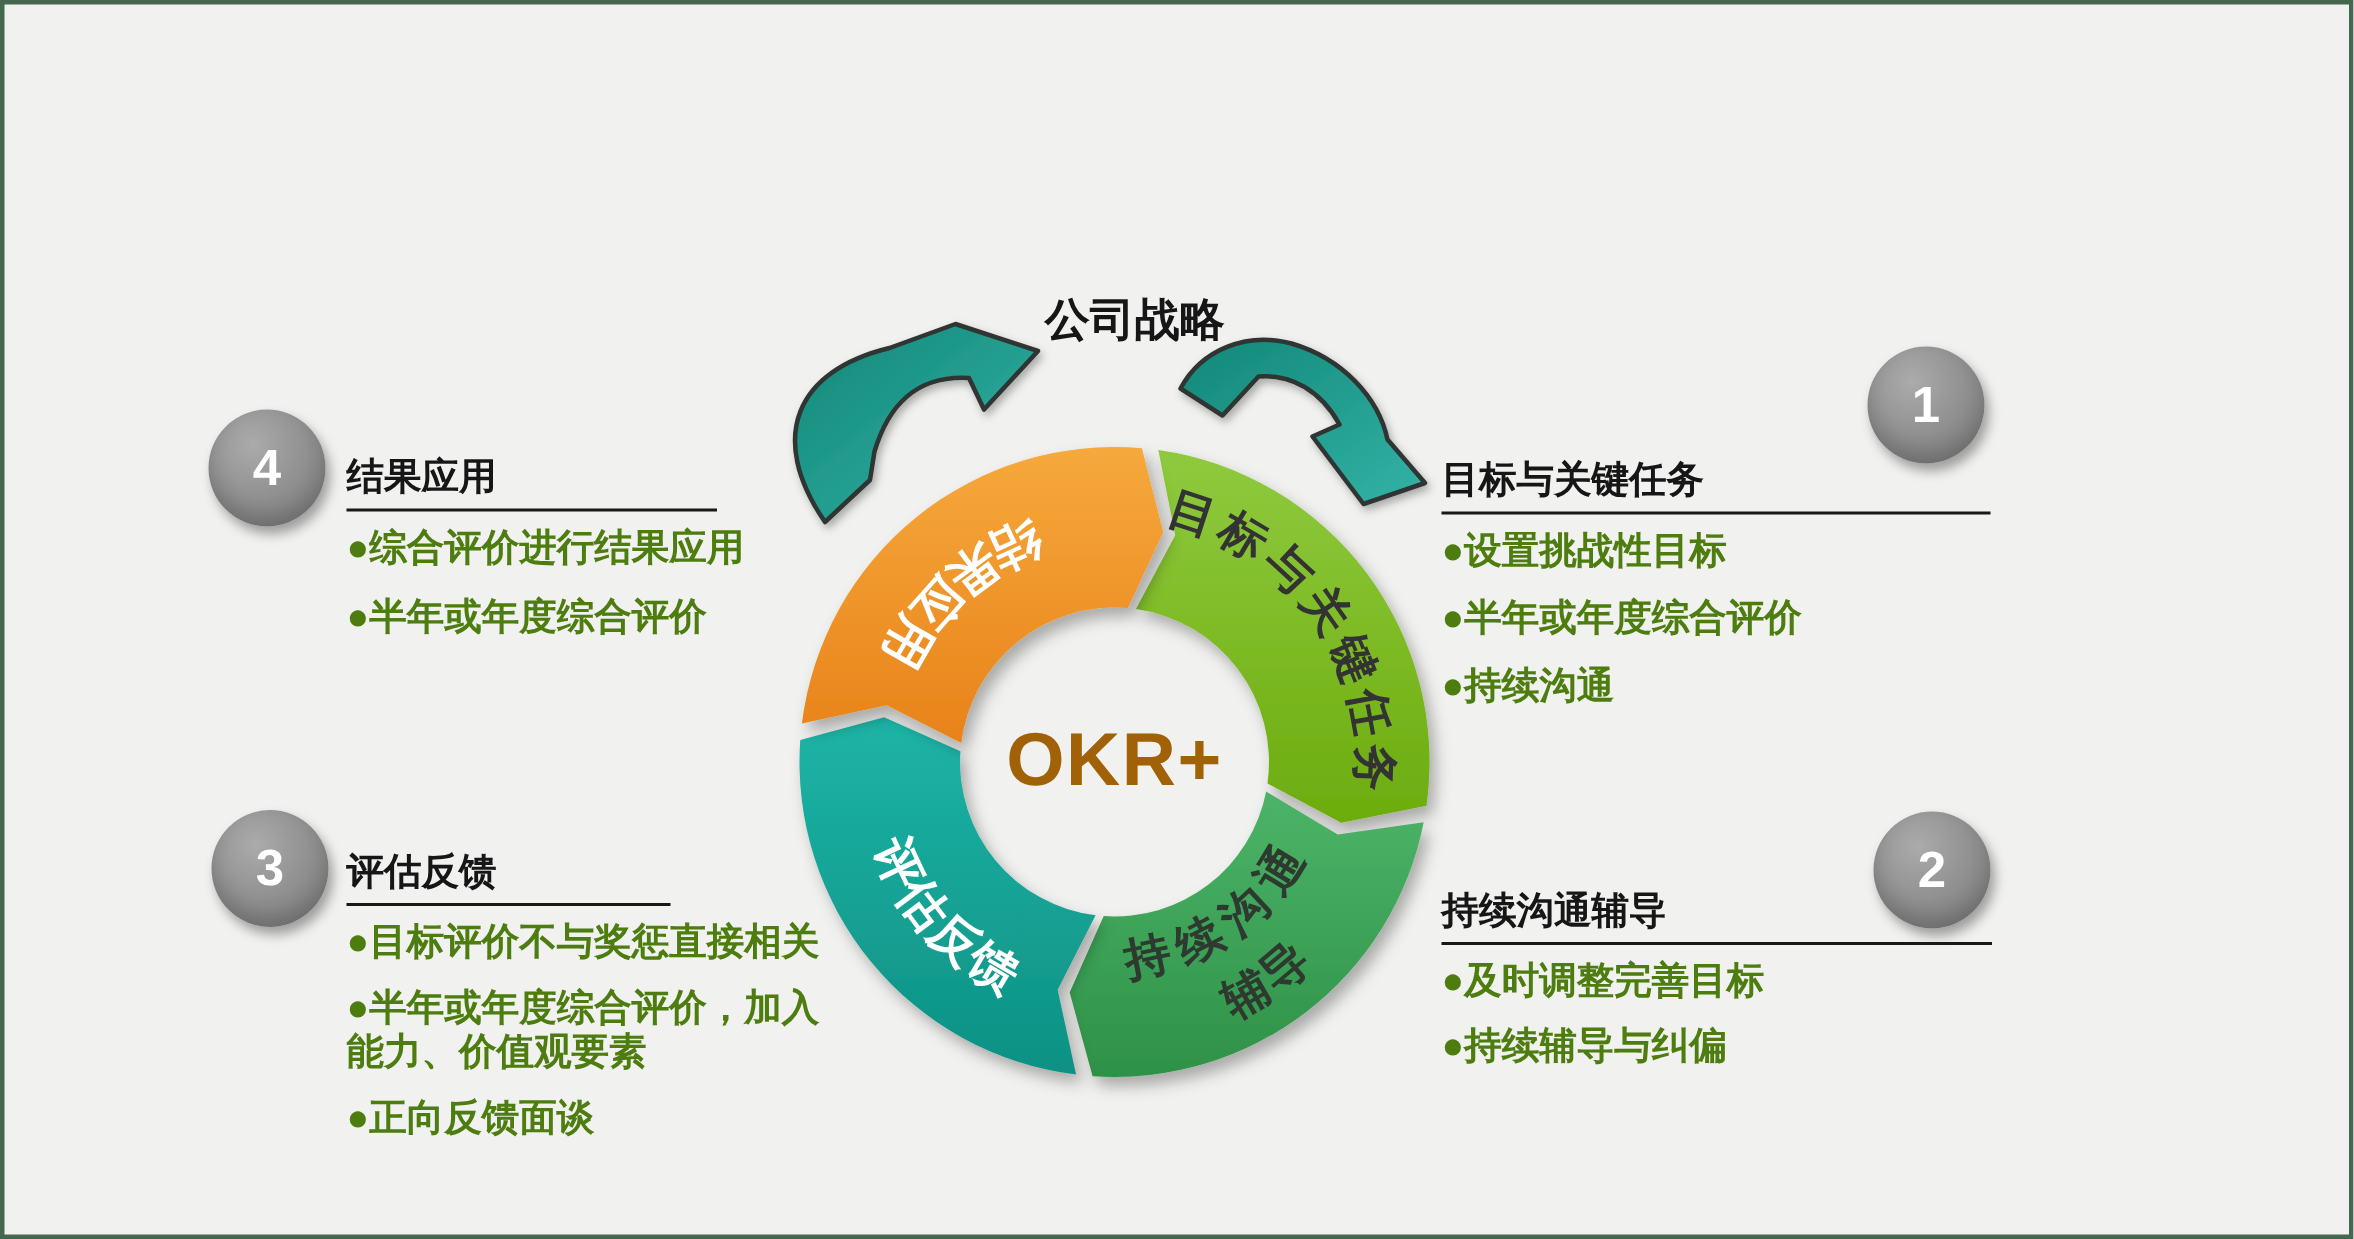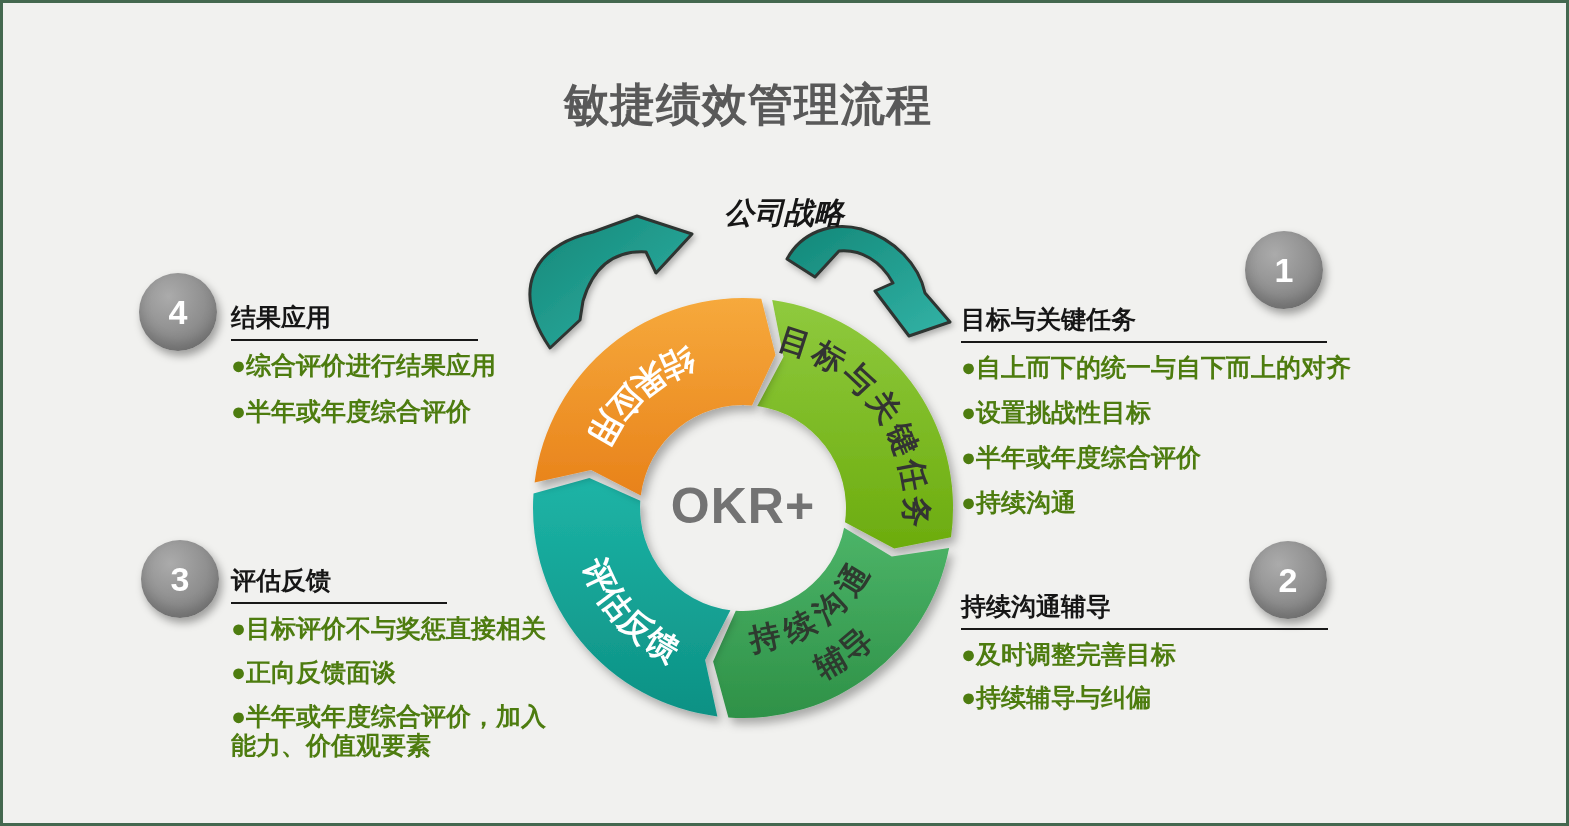--- a/index.html
+++ b/index.html
@@ -7,26 +7,26 @@
     position:relative;width:1569px;height:826px;box-sizing:border-box;
     background:#f1f1ef;border:3px solid #44684f;overflow:hidden;
     font-family:"Liberation Sans",sans-serif;
   }
   .abs{position:absolute;}
   .page-title{
     left:550px;top:72px;width:390px;text-align:center;
     font-size:45px;font-weight:bold;color:#595959;letter-spacing:1px;
   }
   .strategy-label{
-    left:666px;top:190px;width:175px;text-align:right;
-    font-size:30px;font-weight:bold;color:#161616;font-style:italic;
+    left:666px;top:190px;width:175px;text-align:center;
+    font-size:30px;font-weight:bold;color:#161616;
   }
   .okr-label{
     left:640px;top:474px;width:200px;text-align:center;
-    font-size:50px;font-weight:bold;color:#737373;letter-spacing:1px;
+    font-size:50px;font-weight:bold;color:#a16207;letter-spacing:1px;
   }
   #diagram{position:absolute;left:0;top:0;pointer-events:none;}
   svg text{font-family:"Liberation Sans",sans-serif;font-weight:bold;}
 
   .badge{
     position:absolute;width:78px;height:78px;border-radius:50%;
     background:radial-gradient(circle at 38% 30%, #ababab 0%, #8d8d8d 55%, #757575 100%);
     box-shadow:3px 5px 8px rgba(0,0,0,.35), inset 0 -8px 12px rgba(0,0,0,.15);
     display:flex;align-items:center;justify-content:center;
     color:#ffffff;font-size:34px;font-weight:bold;
@@ -99,21 +99,20 @@
       <text font-size="31" fill="#2e3a2f" letter-spacing="8"><textPath href="#tp1_0" startOffset="50%" text-anchor="middle">持续沟通</textPath></text>
       <text font-size="31" fill="#2e3a2f" letter-spacing="2"><textPath href="#tp1_1" startOffset="50%" text-anchor="middle">辅导</textPath></text>
       <path d="M714.4,713.4 A210,210 0 0 1 530.5,490.4 L586.4,475.1 L637.3,497.8 A103,103 0 0 0 727.4,607.2 L702.1,656.9 Z" fill="url(#grad2)" filter="url(#shadow)"></path>
       <text font-size="33" fill="#ffffff" letter-spacing="1"><textPath href="#tp2_0" startOffset="50%" text-anchor="middle">评估反馈</textPath></text>
       <path d="M531.6,479.4 A210,210 0 0 1 758.3,295.8 L772.5,351.9 L749.0,402.4 A103,103 0 0 0 637.8,492.4 L588.1,467.1 Z" fill="url(#grad3)" filter="url(#shadow)"></path>
       <text font-size="33" fill="#ffffff" letter-spacing="2"><textPath href="#tp3_0" startOffset="50%" text-anchor="middle">结果应用</textPath></text>
       <path d="M547,345 C508,288 528,244 590,229 L634,213 L689,231 L653,270 L643,249 C607,247 589,268 580,298 L577,317 Z" fill="url(#arrowGrad)" stroke="#2f3431" stroke-width="3" stroke-linejoin="round" filter="url(#shadow2)"></path>
       <path d="M784,256 C798,230 828,218 858,226 C892,236 916,262 922,290 L947,319 L906,333 L872,288 L890,280 C878,258 858,246 836,248 L812,274 Z" fill="url(#arrowGrad)" stroke="#2f3431" stroke-width="3" stroke-linejoin="round" filter="url(#shadow2)"></path>
     </svg>
 
-  <div class="abs page-title">敏捷绩效管理流程</div>
 
   <div class="abs strategy-label">公司战略</div>
 
   <div class="abs okr-label">OKR+</div>
 
   <div class="badge" style="left:1242px;top:228px;">
     <span>1</span>
   </div>
   <div class="badge" style="left:1246px;top:538px;">
     <span>2</span>
@@ -121,41 +120,40 @@
   <div class="badge" style="left:138px;top:537px;">
     <span>3</span>
   </div>
   <div class="badge" style="left:136px;top:270px;">
     <span>4</span>
   </div>
 
   <div class="section s1">
     <div class="heading">目标与关键任务</div>
     <ul>
-        <li>●自上而下的统一与自下而上的对齐</li>
         <li>●设置挑战性目标</li>
         <li>●半年或年度综合评价</li>
         <li>●持续沟通</li>
       </ul>
   </div>
 
   <div class="section s2">
     <div class="heading">持续沟通辅导</div>
     <ul>
         <li>●及时调整完善目标</li>
         <li>●持续辅导与纠偏</li>
       </ul>
   </div>
 
   <div class="section s3">
     <div class="heading">评估反馈</div>
     <ul>
         <li>●目标评价不与奖惩直接相关</li>
+        <li>●半年或年度综合评价，加入能力、价值观要素</li>
         <li>●正向反馈面谈</li>
-        <li>●半年或年度综合评价，加入能力、价值观要素</li>
       </ul>
   </div>
 
   <div class="section s4">
     <div class="heading">结果应用</div>
     <ul>
         <li>●综合评价进行结果应用</li>
         <li>●半年或年度综合评价</li>
       </ul>
   </div>

